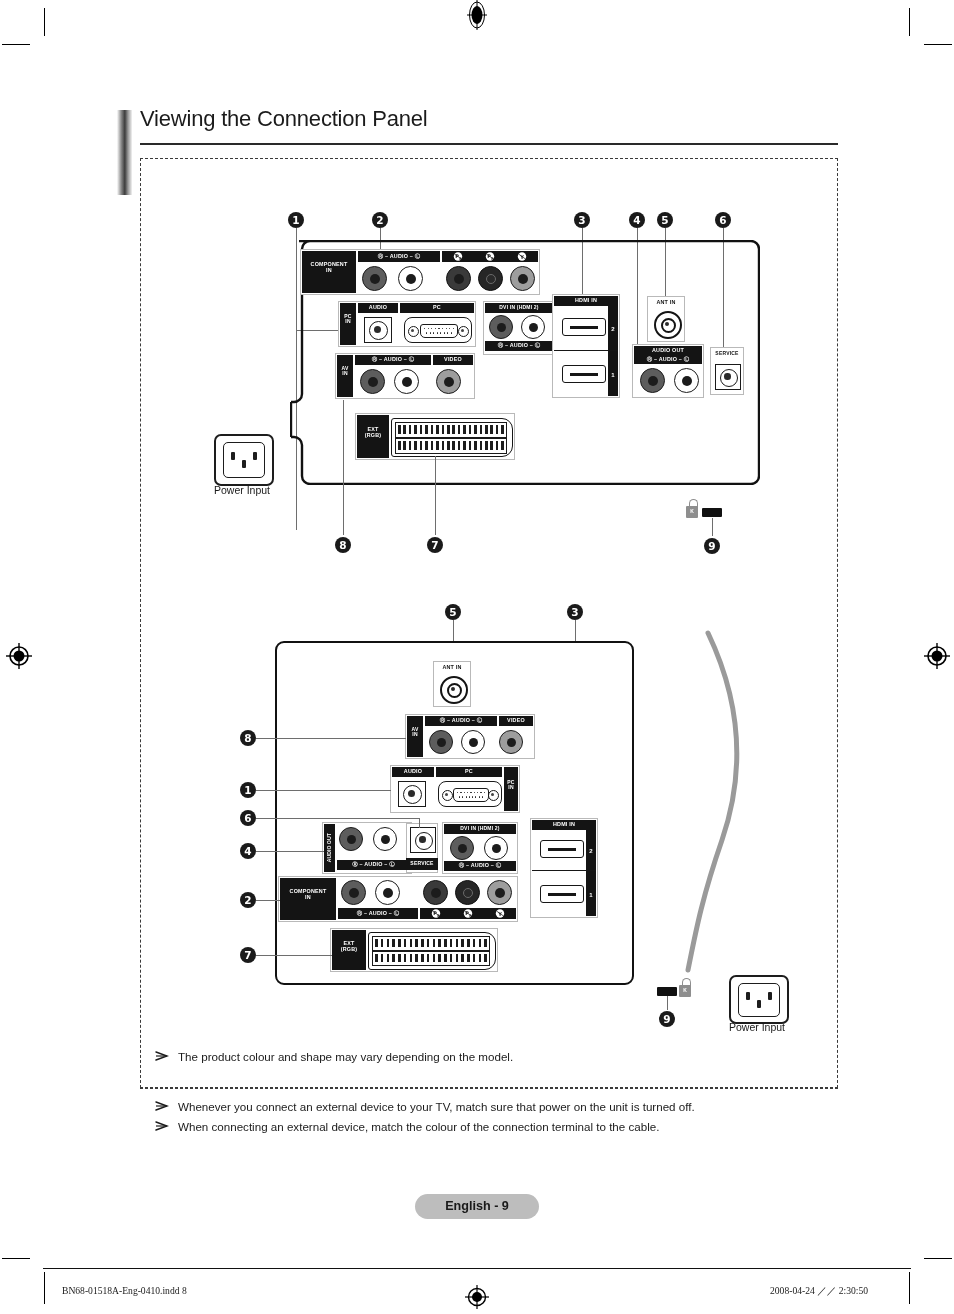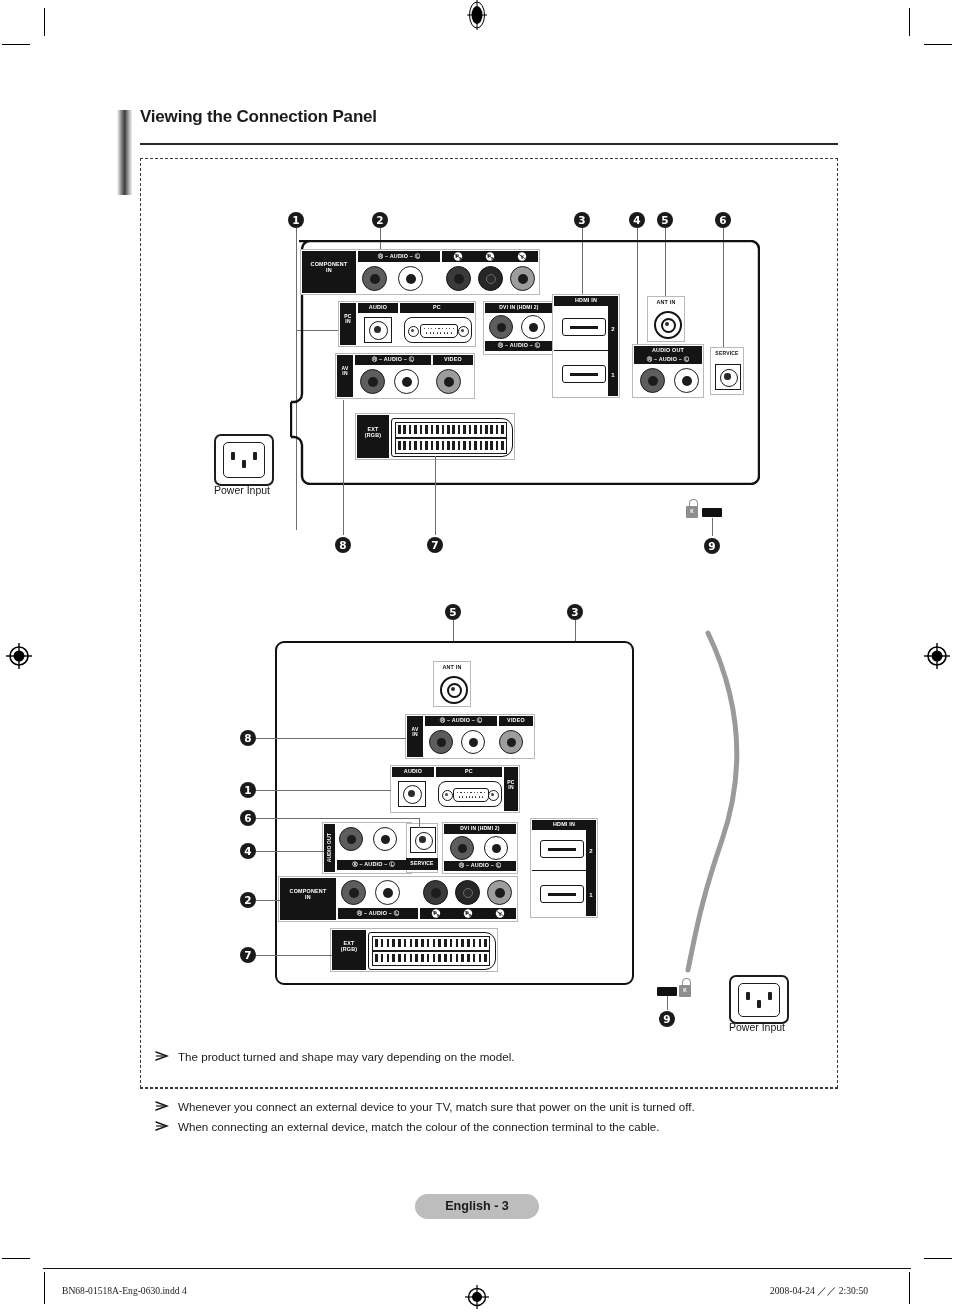--- a/index.html
+++ b/index.html
@@ -6,21 +6,21 @@
   body{width:954px;height:1314px;position:relative;overflow:hidden;
        font-family:"Liberation Sans",sans-serif;color:#1a1a1a;}
   .abs{position:absolute;}
 
   
   .cropline{position:absolute;background:#000;}
   .regmark{position:absolute;width:30px;height:30px;}
 
   
   #page-title-wrap{position:absolute;left:140px;top:108px;width:700px;}
-  #page-title{font-size:17px;font-weight:bold;letter-spacing:-0.2px;
+  #page-title{font-size:22px;font-weight:normal;letter-spacing:-0.2px;
               color:#1b1b1b;line-height:1;}
   #title-rule{position:absolute;left:140px;top:143px;width:698px;height:1.6px;background:#2a2a2a;}
   #title-bar{position:absolute;left:117px;top:110px;width:15px;height:85px;
       background:linear-gradient(to right,#fdfdfd 0%,#8a8a8a 28%,#3c3c3c 52%,#9a9a9a 74%,#f2f2f2 100%);}
 
   
   #dashed-frame{position:absolute;left:140px;top:158px;width:698px;height:930px;
       border:1.4px dashed #3a3a3a;box-sizing:border-box;}
   #dashed-divider{position:absolute;left:140px;top:1088px;width:698px;height:0;
       border-top:1.4px dashed #3a3a3a;}
@@ -699,30 +699,30 @@
       <span class="p" style="left:29px;top:8px;width:4px;height:8px;"></span>
     </span>
   </div>
   <div class="abs" style="left:711px;top:1021px;width:92px;text-align:center;font-size:10.5px;">Power Input</div>
 </div>
 
 <svg class="arrow" style="left:155px;top:1050px;" viewBox="0 0 14 12">
   <path d="M1,2 L12,6 L1,10" fill="none" stroke="#1b1b1b" stroke-width="1.5" stroke-linecap="round"></path>
   <path d="M1,6 L12,6" fill="none" stroke="#1b1b1b" stroke-width="1.2"></path>
 </svg>
-<div class="note" style="left:178px;top:1049px;">The product turned and shape may vary depending on the model.</div>
+<div class="note" style="left:178px;top:1049px;">The product colour and shape may vary depending on the model.</div>
 
 <svg class="arrow" style="left:155px;top:1100px;" viewBox="0 0 14 12">
   <path d="M1,2 L12,6 L1,10" fill="none" stroke="#1b1b1b" stroke-width="1.5" stroke-linecap="round"></path>
   <path d="M1,6 L12,6" fill="none" stroke="#1b1b1b" stroke-width="1.2"></path>
 </svg>
 <div class="note" style="left:178px;top:1099px;">Whenever you connect an external device to your TV, match sure that power on the unit is turned off.</div>
 
 <svg class="arrow" style="left:155px;top:1120px;" viewBox="0 0 14 12">
   <path d="M1,2 L12,6 L1,10" fill="none" stroke="#1b1b1b" stroke-width="1.5" stroke-linecap="round"></path>
   <path d="M1,6 L12,6" fill="none" stroke="#1b1b1b" stroke-width="1.2"></path>
 </svg>
 <div class="note" style="left:178px;top:1119px;">When connecting an external device, match the colour of the connection terminal to the cable.</div>
 
-<div id="page-badge">English - 3</div>
+<div id="page-badge">English - 9</div>
 <div id="foot-rule"></div>
-<div class="runfoot" style="left:62px;top:1285px;">BN68-01518A-Eng-0630.indd   4</div>
+<div class="runfoot" style="left:62px;top:1285px;">BN68-01518A-Eng-0410.indd   8</div>
 <div class="runfoot" style="left:770px;top:1285px;">2008-04-24   ／／ 2:30:50</div>
 
 </body></html>

